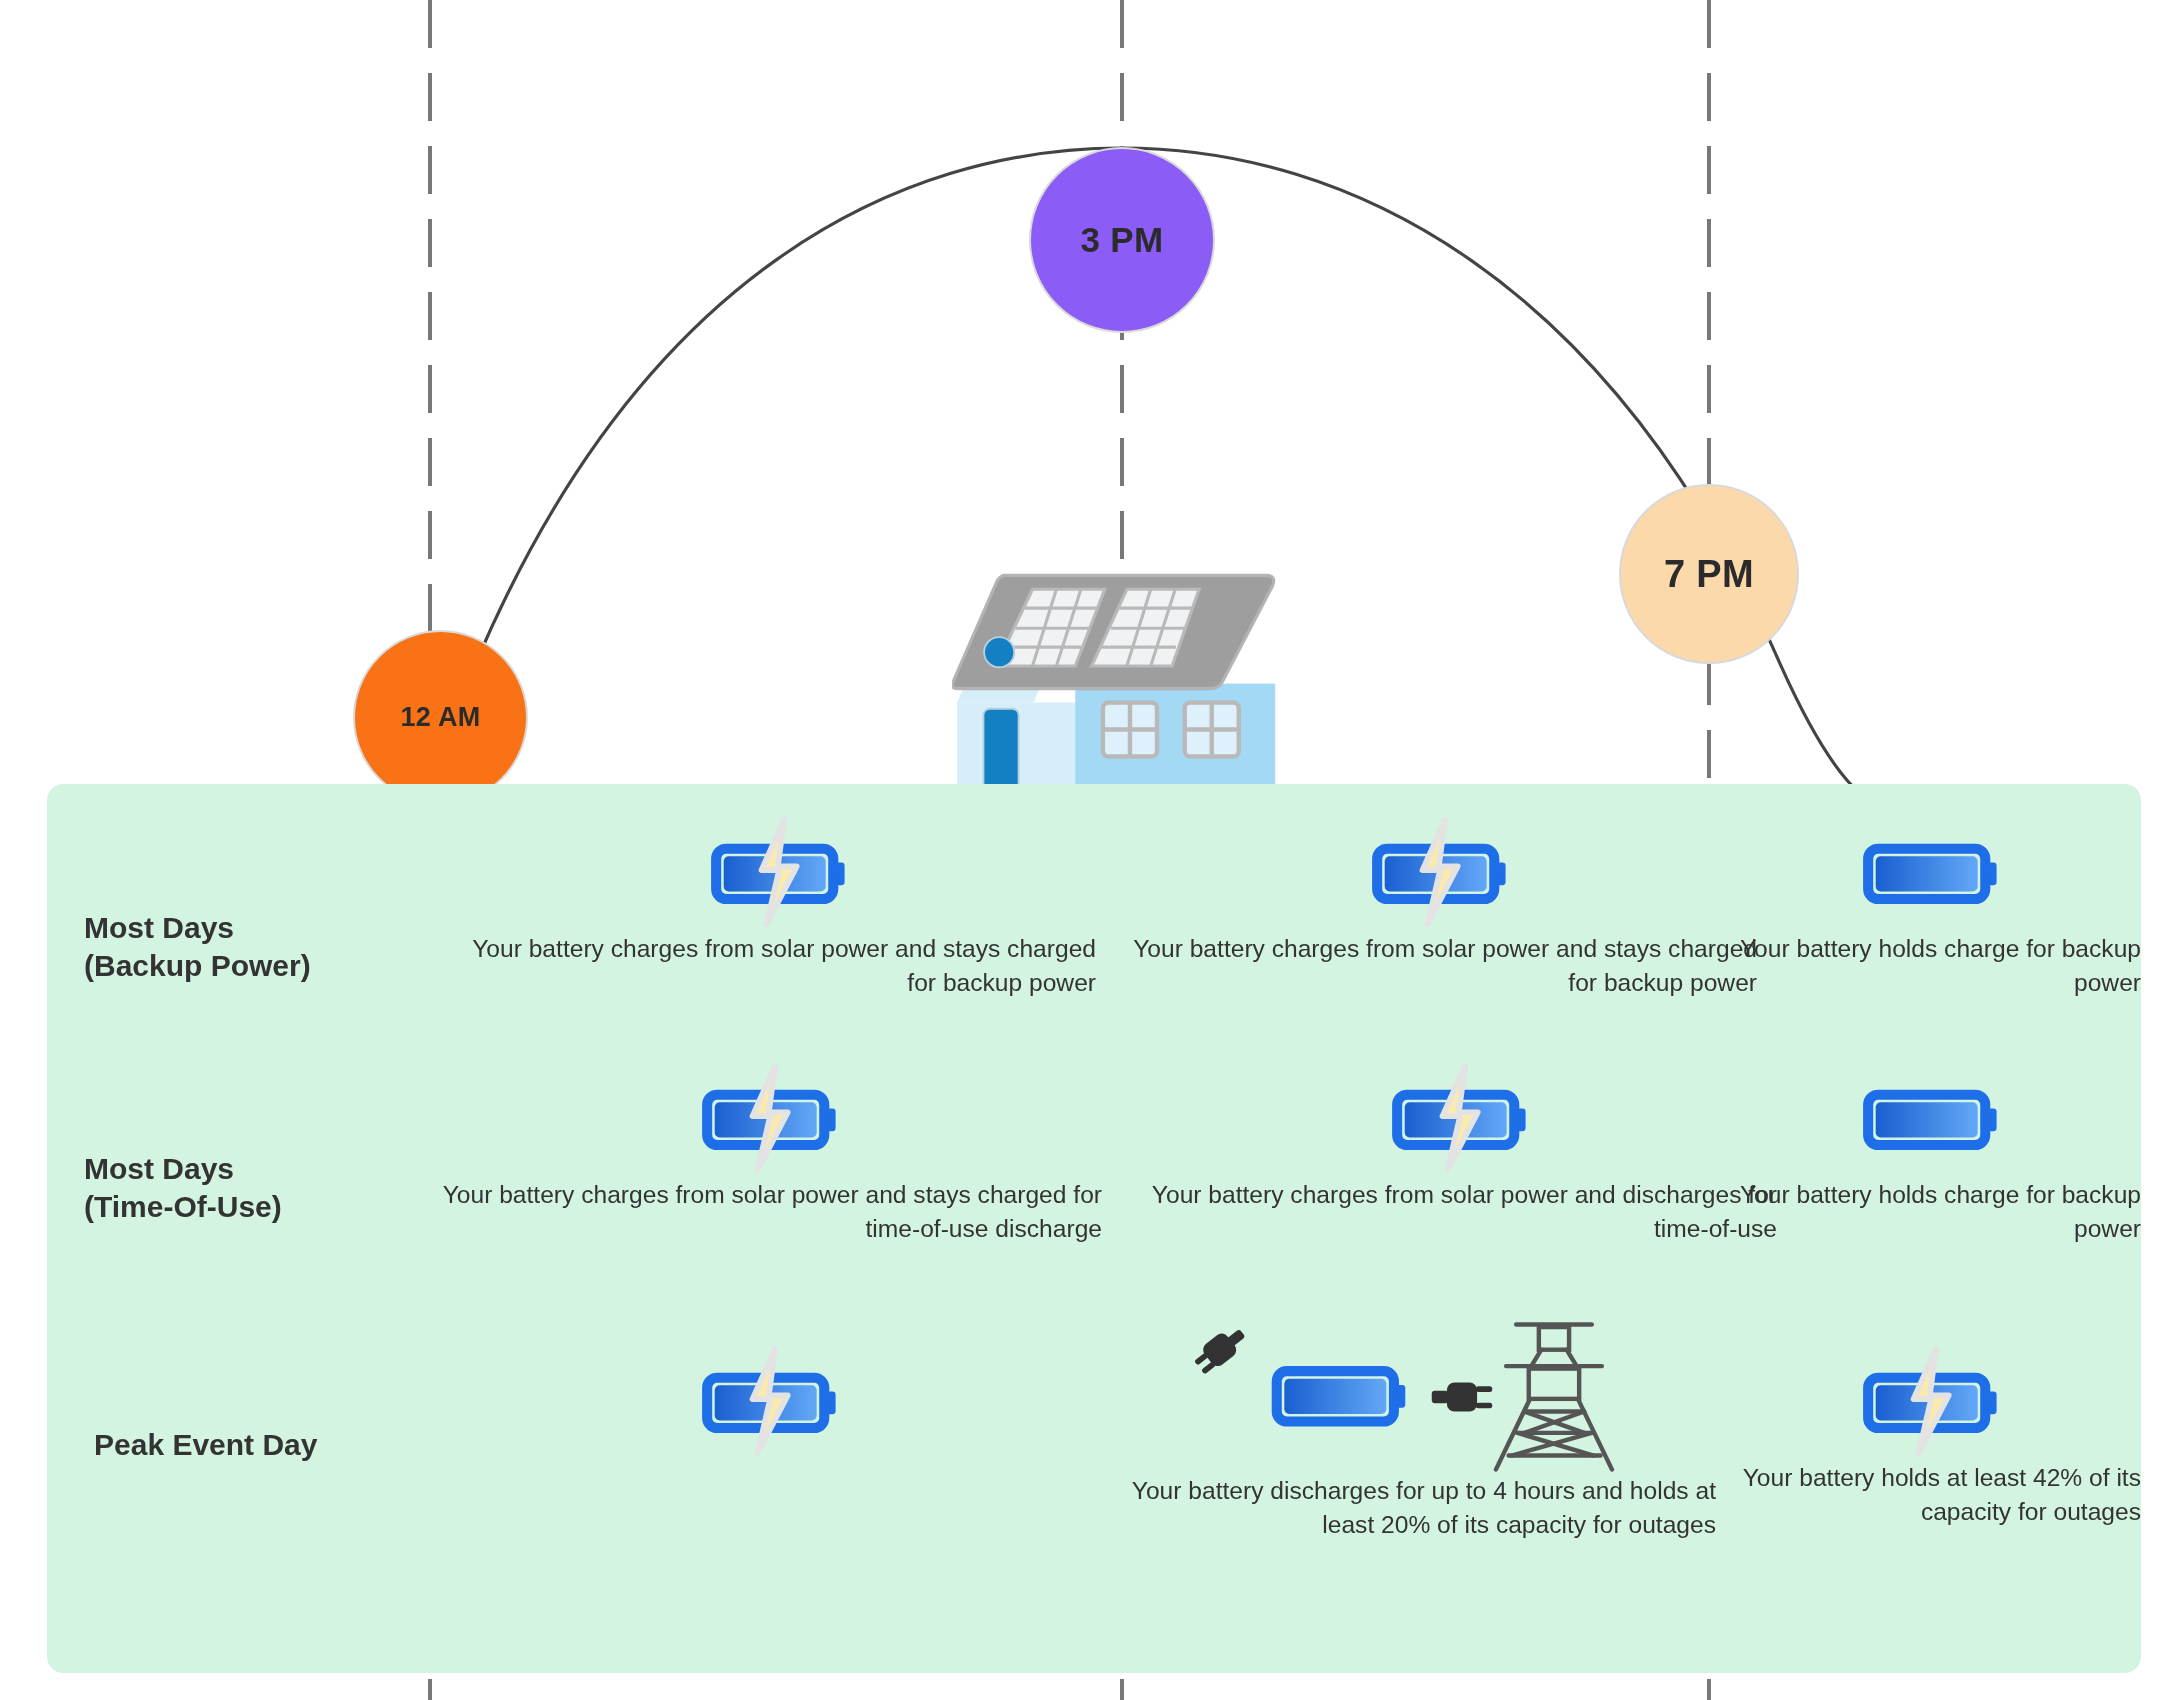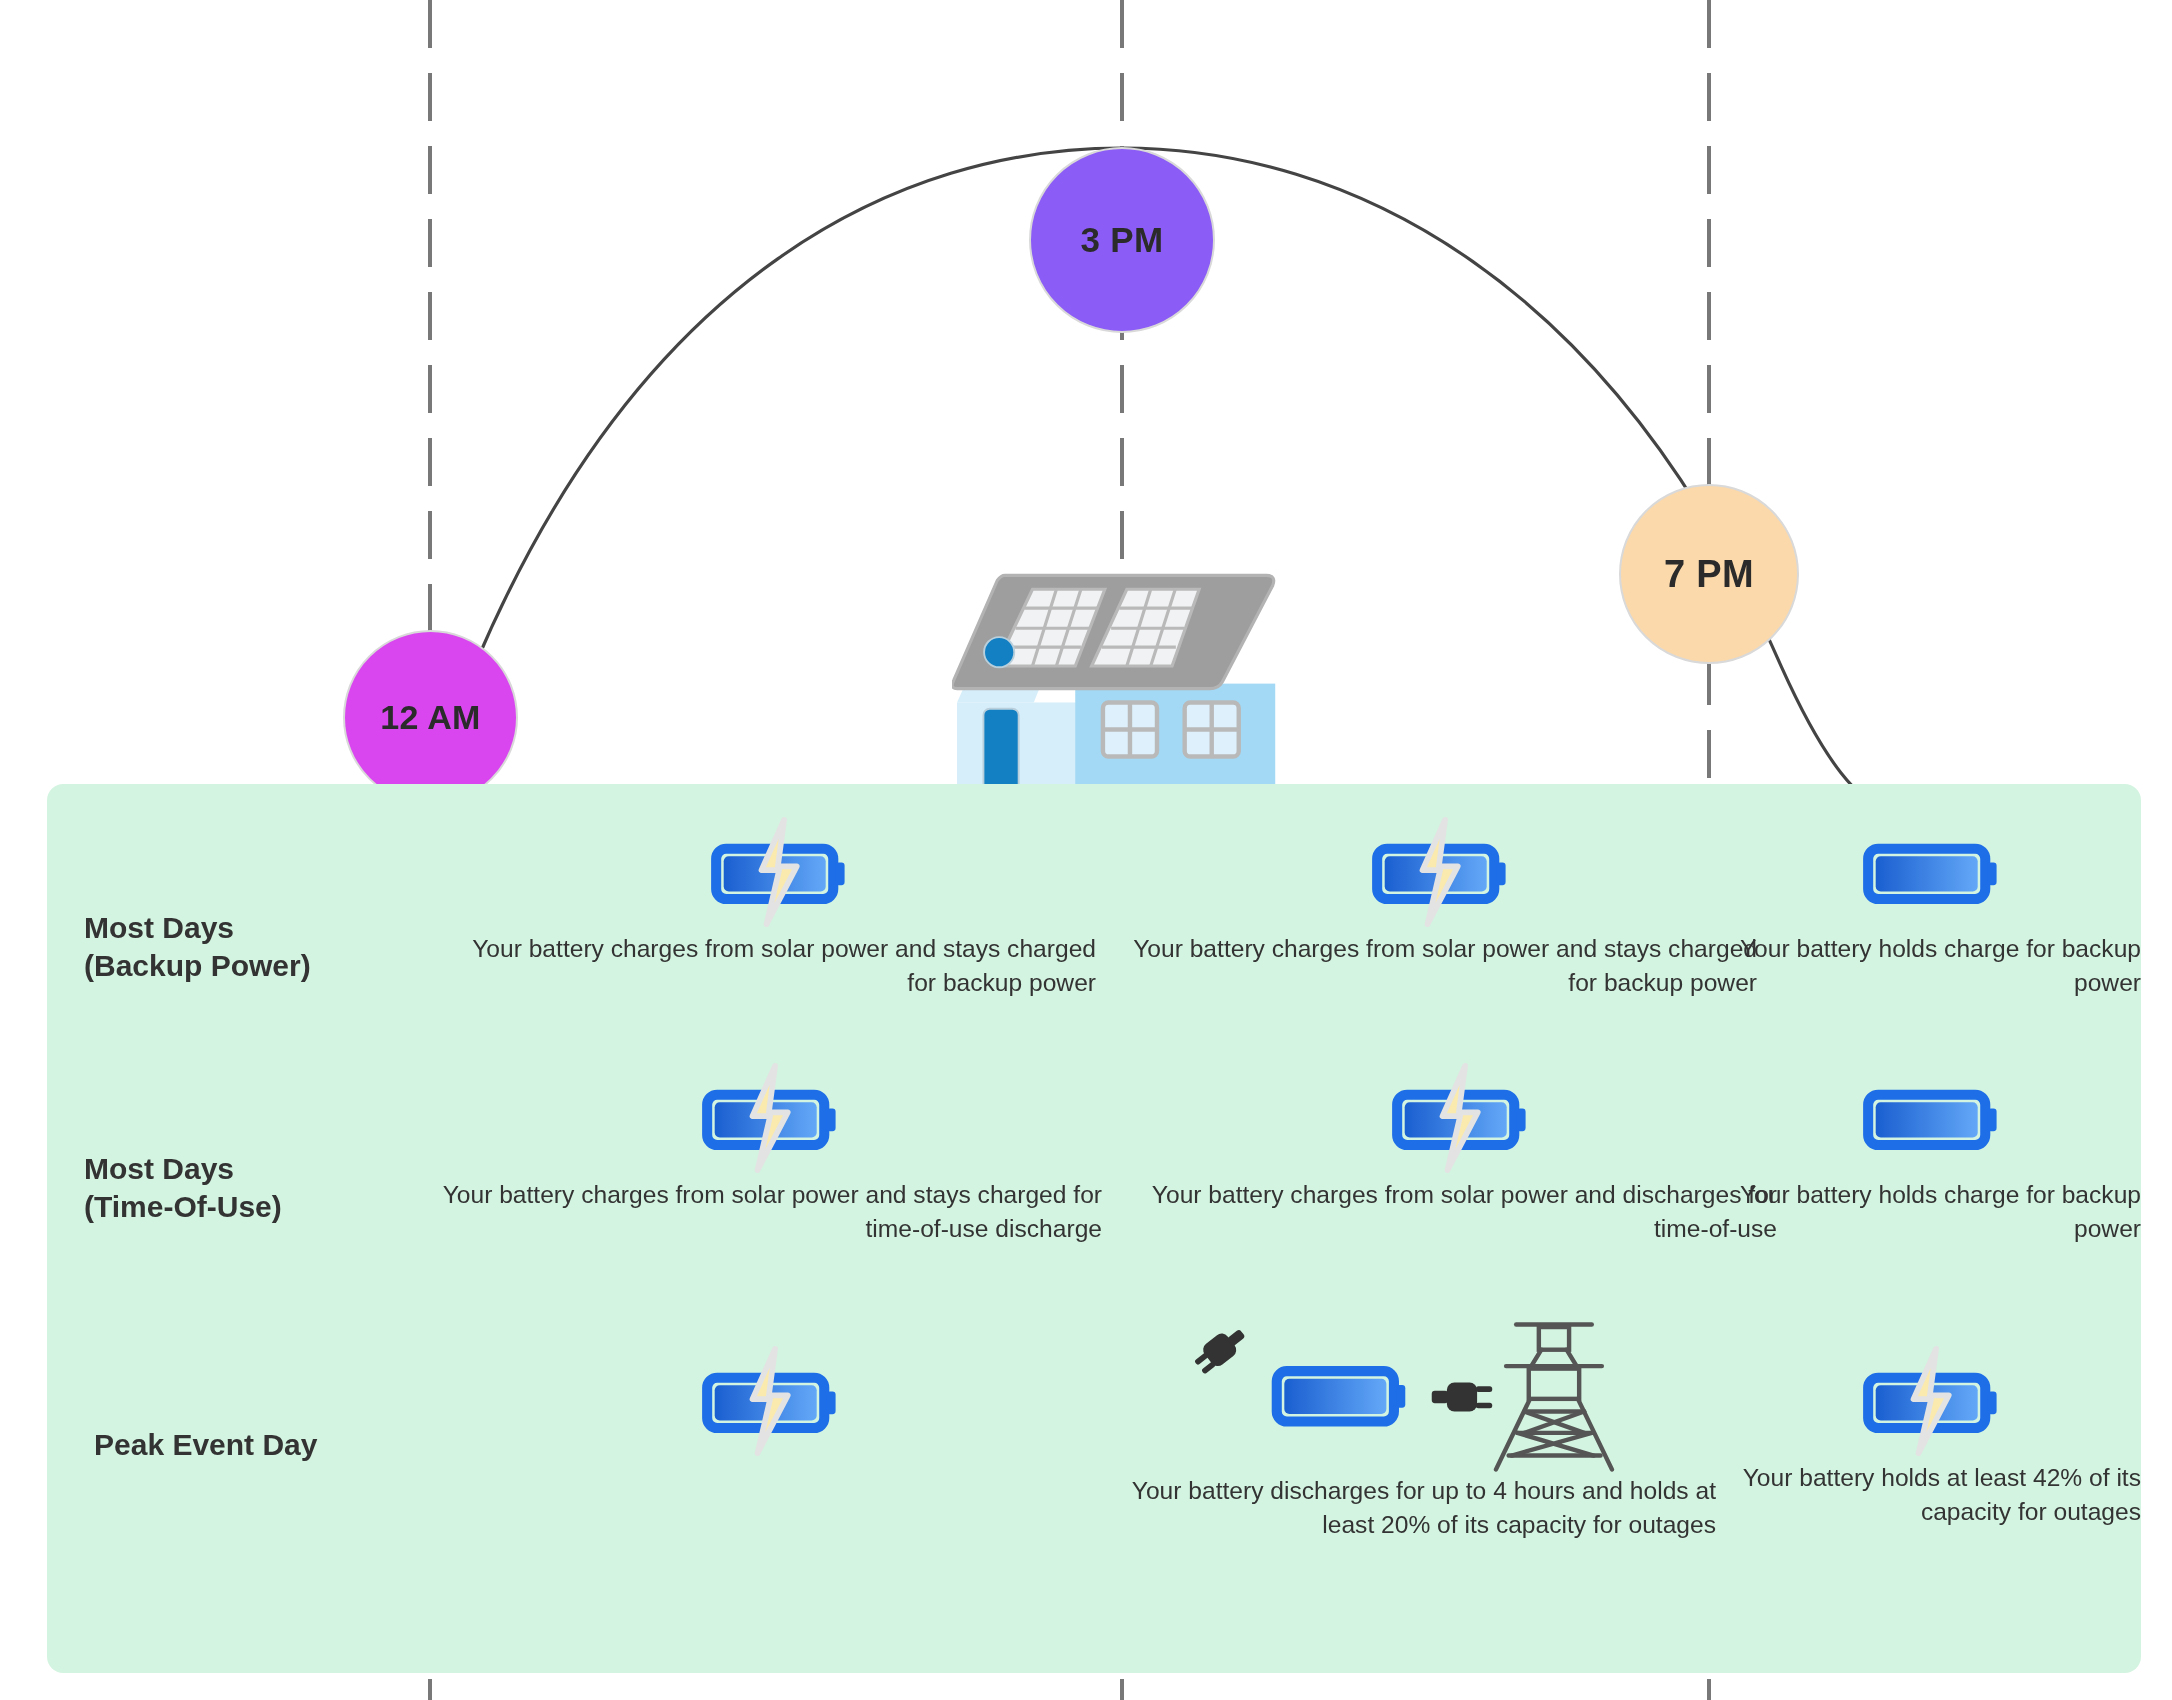--- a/index.html
+++ b/index.html
@@ -74,21 +74,21 @@
     <rect x="50" y="268" width="56" height="132" rx="10" fill="#1380c4" stroke="#b9cfdb" stroke-width="3"></rect>
 
     <g stroke="#b9b9b9" stroke-width="7" fill="#ddf0fb">
       <rect x="240" y="258" width="86" height="86" rx="9"></rect>
       <path d="M 283 258 L 283 344 M 240 301 L 326 301"></path>
       <rect x="370" y="258" width="86" height="86" rx="9"></rect>
       <path d="M 413 258 L 413 344 M 370 301 L 456 301"></path>
     </g>
   </svg>
 
-  <div class="sun" style="left:343px;top:630px;width:175px;height:175px;background:#d946ef;font-size:34px;">
+  <div class="sun" style="left:353px;top:630px;width:175px;height:175px;background:#f97316;font-size:27px;">
     <span>12 AM</span>
   </div>
   <div class="sun" style="left:1029px;top:147px;width:186px;height:186px;background:#8b5cf6;font-size:35px;">
     <span>3 PM</span>
   </div>
   <div class="sun" style="left:1619px;top:484px;width:180px;height:180px;background:#fbd9ab;font-size:38px;">
     <span>7 PM</span>
   </div>
 
   <div class="panel"></div>

